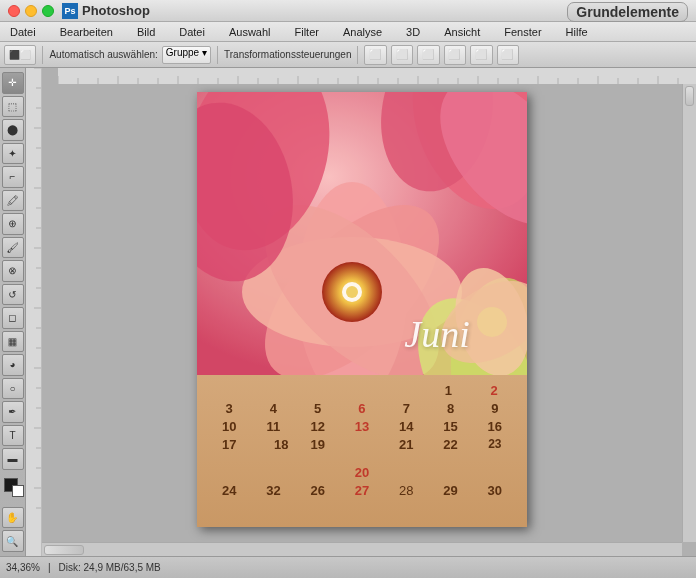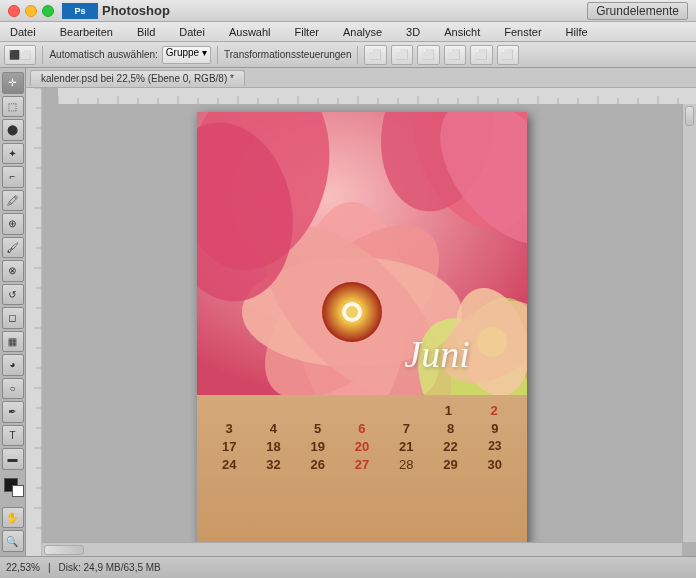--- a/index.html
+++ b/index.html
@@ -30,21 +30,21 @@
     }
     .traffic-light {
       width: 12px;
       height: 12px;
       border-radius: 50%;
     }
     .tl-red { background: #ff5f57; border: 1px solid #e0443e; }
     .tl-yellow { background: #ffbd2e; border: 1px solid #dfa023; }
     .tl-green { background: #28c940; border: 1px solid #1aab29; }
     .app-icon {
-      width: 36px;
+      width: 16px;
       height: 16px;
       margin-right: 4px;
       background: #1a6bb5;
       display: flex;
       align-items: center;
       justify-content: center;
       color: white;
       font-weight: bold;
       font-size: 9px;
     }
@@ -69,24 +69,25 @@
       cursor: pointer;
       border-radius: 3px;
     }
 
     .grundelemente-btn {
       position: absolute;
       right: 8px;
       top: 2px;
       background: linear-gradient(to bottom, #e0e0e0, #c8c8c8);
       border: 1px solid #999;
-      border-radius: 2px;
+      border-radius: 7px;
       padding: 1px 8px;
-      font-size: 12px;
+      font-size: 14px;
       color: #333;
+      font-weight: bold;
     }
 
     
     #toolbar {
       height: 26px;
       background: linear-gradient(to bottom, #e0e0e0, #c8c8c8);
       border-bottom: 1px solid #999;
       display: flex;
       align-items: center;
       padding: 0 4px;
@@ -371,23 +372,20 @@
       <div class="tool-color-fg" style="background:#1a1a1a; width:14px;height:14px; position:absolute; top:2px; left:2px; border:1px solid #555;"></div>
       <div style="background:white; width:12px;height:12px; position:absolute; bottom:0; right:0; border:1px solid #555;"></div>
     </div>
 
     <div class="tool-btn" title="Hand" style="margin-top:4px;">✋</div>
     <div class="tool-btn" title="Zoom">🔍</div>
   </div>
 
   <div style="flex:1; display:flex; flex-direction:column; position:relative;">
 
-    <div id="doc-tab-bar">
-      <div class="doc-tab">kalender.psd bei 22,5% (Ebene 0, RGB/8) *</div>
-    </div>
 
     <div style="display:flex; flex:1; overflow:hidden; position:relative;">
 
       <div id="left-ruler">
         <svg width="16" height="460" style="position:absolute;top:0;left:0;">
           <rect width="16" height="460" fill="#d8d8d8"></rect>
 
           <line x1="8" y1="0" x2="16" y2="0" stroke="#888" stroke-width="0.5"></line>
           <line x1="10" y1="20" x2="16" y2="20" stroke="#888" stroke-width="0.5"></line>
           <line x1="10" y1="40" x2="16" y2="40" stroke="#888" stroke-width="0.5"></line>
@@ -530,26 +528,35 @@
                 <div class="cal-row" style="display:flex; justify-content:space-around; margin-bottom:3px;">
                   <span style="color:#5a3010; font-size:13px; font-weight:bold; width:30px; text-align:center;">3</span>
                   <span style="color:#5a3010; font-size:13px; font-weight:bold; width:30px; text-align:center;">4</span>
                   <span style="color:#5a3010; font-size:13px; font-weight:bold; width:30px; text-align:center;">5</span>
                   <span style="color:#c0392b; font-size:13px; font-weight:bold; width:30px; text-align:center;">6</span>
                   <span style="color:#5a3010; font-size:13px; font-weight:bold; width:30px; text-align:center;">7</span>
                   <span style="color:#5a3010; font-size:13px; font-weight:bold; width:30px; text-align:center;">8</span>
                   <span style="color:#5a3010; font-size:13px; font-weight:bold; width:30px; text-align:center;">9</span>
                 </div>
 
+                <div class="cal-row" style="display:flex; justify-content:space-around; margin-bottom:3px;">
+                  <span style="color:#5a3010; font-size:13px; font-weight:bold; width:30px; text-align:center;">10</span>
+                  <span style="color:#5a3010; font-size:13px; font-weight:bold; width:30px; text-align:center;">11</span>
+                  <span style="color:#5a3010; font-size:13px; font-weight:bold; width:30px; text-align:center;">12</span>
+                  <span style="color:#c0392b; font-size:13px; font-weight:bold; width:30px; text-align:center;">13</span>
+                  <span style="color:#5a3010; font-size:13px; font-weight:bold; width:30px; text-align:center;">14</span>
+                  <span style="color:#5a3010; font-size:13px; font-weight:bold; width:30px; text-align:center;">15</span>
+                  <span style="color:#5a3010; font-size:13px; font-weight:bold; width:30px; text-align:center;">16</span>
+                </div>
 
                 <div class="cal-row" style="display:flex; justify-content:space-around; margin-bottom:3px;">
                   <span style="color:#5a3010; font-size:13px; font-weight:bold; width:30px; text-align:center;">17</span>
-                  <span style="color:#5a3010; font-size:13px; font-weight:bold; width:30px; text-align:center;">18</span>
+                  <span style="color:#5a3010; font-size:13px; font-weight:bold; width:30px; text-align:right;">18</span>
                   <span style="color:#5a3010; font-size:13px; font-weight:bold; width:30px; text-align:center;">19</span>
-                  <span style="color:#c0392b; font-size:13px; font-weight:bold; width:30px; text-align:center;">20</span>
+                  <span style="color:#c0392b; font-size:13px; font-weight:bold; width:30px; text-align:center;margin-top:28px;">20</span>
                   <span style="color:#5a3010; font-size:13px; font-weight:bold; width:30px; text-align:center;">21</span>
                   <span style="color:#5a3010; font-size:13px; font-weight:bold; width:30px; text-align:center;">22</span>
                   <span style="color:#5a3010; font-size:12px; font-weight:bold; width:30px; text-align:center;">23</span>
                 </div>
 
                 <div class="cal-row" style="display:flex; justify-content:space-around; margin-bottom:3px;">
                   <span style="color:#5a3010; font-size:13px; font-weight:bold; width:30px; text-align:center;">24</span>
                   <span style="color:#5a3010; font-size:13px; font-weight:bold; width:30px; text-align:center;">32</span>
                   <span style="color:#5a3010; font-size:13px; font-weight:bold; width:30px; text-align:center;">26</span>
                   <span style="color:#c0392b; font-size:13px; font-weight:bold; width:30px; text-align:center;">27</span>
@@ -573,16 +580,16 @@
             <div style="width:40px; height:10px; background:linear-gradient(to right,#e0e0e0,#c0c0c0); border:1px solid #aaa; border-radius:3px; margin:2px;"></div>
           </div>
 
         </div>
       </div>
     </div>
   </div>
 </div>
 
 <div id="status-bar">
-  <span>22,53%</span>
+  <span>34,36%</span>
   <span>|</span>
   <span>Disk: 24,9 MB/63,5 MB</span>
 </div>
 
 </body></html>

